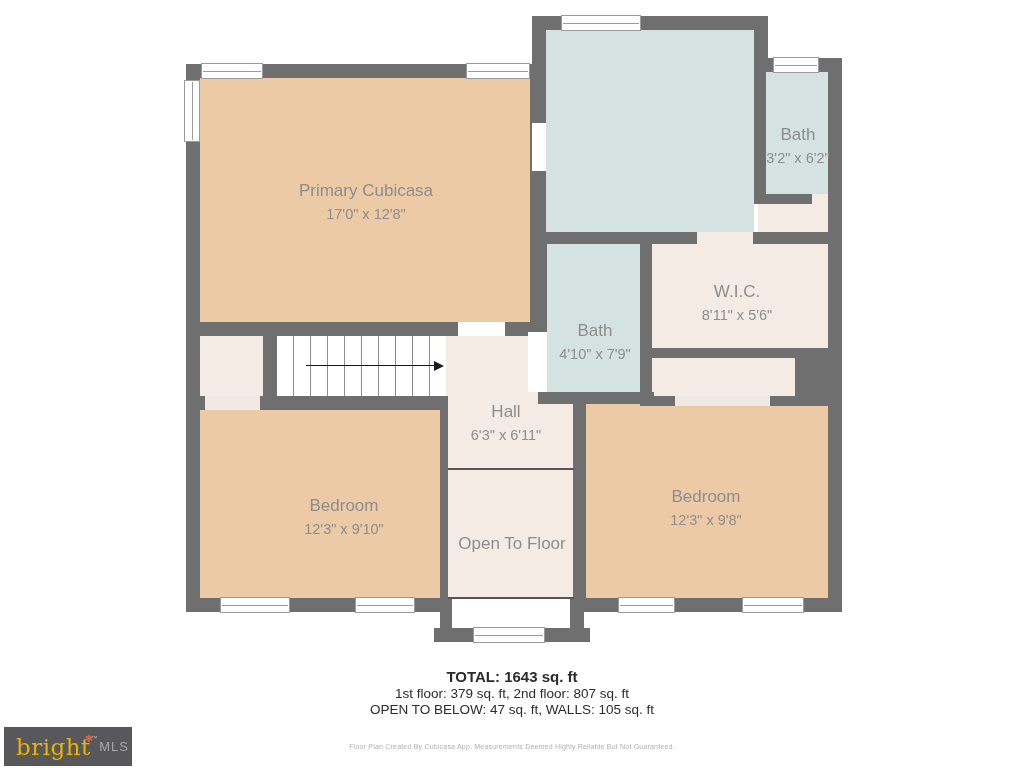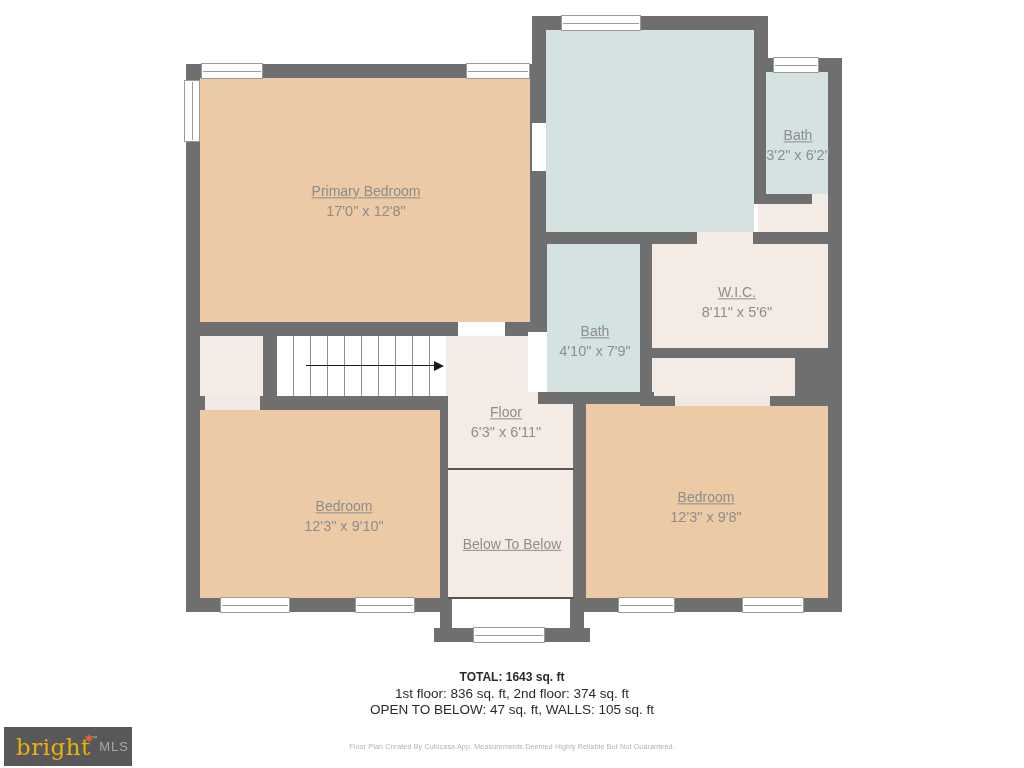--- a/index.html
+++ b/index.html
@@ -17,24 +17,24 @@
   .window{position:absolute;background:#fff;border:1px solid #9b9b9b;box-sizing:border-box;}
   .window.h::before{content:"";position:absolute;left:1px;right:1px;top:50%;border-top:1px solid #9b9b9b;}
   .window.v::before{content:"";position:absolute;top:1px;bottom:1px;left:50%;border-left:1px solid #9b9b9b;}
   .stairs{position:absolute;background-color:#fff;
       background-image:repeating-linear-gradient(to right,#8d8d8d 0,#8d8d8d 1px,transparent 1px,transparent 17px);}
   .arrow-line{position:absolute;background:#1a1a1a;}
   .arrow-head{position:absolute;width:0;height:0;border-left:10px solid #1a1a1a;
       border-top:5px solid transparent;border-bottom:5px solid transparent;}
   .label{position:absolute;transform:translate(-50%,-50%);text-align:center;
       color:#8d8d8d;white-space:nowrap;line-height:1.45;}
-  .rname{font-size:14px;text-decoration:underline;}
+  .rname{font-size:17px;}
   .rdims{font-size:14.5px;}
   #footer{position:absolute;left:0;top:668px;width:1024px;text-align:center;color:#2b2b2b;}
-  #footer .total{font-size:12px;font-weight:700;line-height:18px;}
+  #footer .total{font-size:15px;font-weight:700;line-height:18px;}
   #footer .line{font-size:13.5px;line-height:16px;}
   #disclaimer{position:absolute;left:0;top:743px;width:1024px;text-align:center;
       font-size:7px;color:#b0b0b0;letter-spacing:0.2px;}
   #logo{position:absolute;left:4px;top:727px;width:128px;height:39px;background:#58585a;
       display:flex;align-items:center;padding:0 0 0 12px;box-sizing:border-box;}
   #logo .brand{font-family:"DejaVu Serif", serif;font-size:23px;color:#eab308;letter-spacing:0.5px;}
   #logo .star{color:#e8613c;font-size:10px;position:relative;top:-8px;left:-6px;}
   #logo .tm{color:#bbb;font-size:6px;position:relative;top:-9px;left:-8px;}
   #logo .mls{color:#a8a8a8;font-size:13px;letter-spacing:1px;position:relative;left:-6px;}
 </style>
@@ -104,55 +104,55 @@
   <div class="window h" style="left:561px;top:15px;width:80px;height:16px"></div>
   <div class="window h" style="left:773px;top:57px;width:46px;height:16px"></div>
   <div class="window v" style="left:184px;top:80px;width:16px;height:62px"></div>
   <div class="window h" style="left:220px;top:597px;width:70px;height:16px"></div>
   <div class="window h" style="left:355px;top:597px;width:60px;height:16px"></div>
   <div class="window h" style="left:473px;top:627px;width:72px;height:16px"></div>
   <div class="window h" style="left:618px;top:597px;width:57px;height:16px"></div>
   <div class="window h" style="left:742px;top:597px;width:62px;height:16px"></div>
 
   <div class="label" style="left:366px;top:202px">
-    <div class="rname">Primary Bedroom</div>
+    <div class="rname">Primary Cubicasa</div>
     <div class="rdims">17'0" x 12'8"</div>
   </div>
   <div class="label" style="left:798px;top:146px">
     <div class="rname">Bath</div>
     <div class="rdims">3'2" x 6'2"</div>
   </div>
   <div class="label" style="left:737px;top:303px">
     <div class="rname">W.I.C.</div>
     <div class="rdims">8'11" x 5'6"</div>
   </div>
   <div class="label" style="left:595px;top:342px">
     <div class="rname">Bath</div>
     <div class="rdims">4'10" x 7'9"</div>
   </div>
   <div class="label" style="left:506px;top:423px">
-    <div class="rname">Floor</div>
+    <div class="rname">Hall</div>
     <div class="rdims">6'3" x 6'11"</div>
   </div>
   <div class="label" style="left:344px;top:517px">
     <div class="rname">Bedroom</div>
     <div class="rdims">12'3" x 9'10"</div>
   </div>
   <div class="label" style="left:706px;top:508px">
     <div class="rname">Bedroom</div>
     <div class="rdims">12'3" x 9'8"</div>
   </div>
   <div class="label" style="left:512px;top:544px">
-    <div class="rname">Below To Below</div>
+    <div class="rname">Open To Floor</div>
   </div>
 </div>
 
 <div id="footer">
   <div class="total">TOTAL: 1643 sq. ft</div>
-  <div class="line">1st floor: 836 sq. ft, 2nd floor: 374 sq. ft</div>
+  <div class="line">1st floor: 379 sq. ft, 2nd floor: 807 sq. ft</div>
   <div class="line">OPEN TO BELOW: 47 sq. ft, WALLS: 105 sq. ft</div>
 </div>
 <div id="disclaimer">Floor Plan Created By Cubicasa App. Measurements Deemed Highly Reliable But Not Guaranteed.</div>
 
 <div id="logo">
   <span class="brand">bright</span>
   <span class="star">✱</span>
   <span class="tm">™</span>
   <span class="mls">MLS</span>
 </div>

